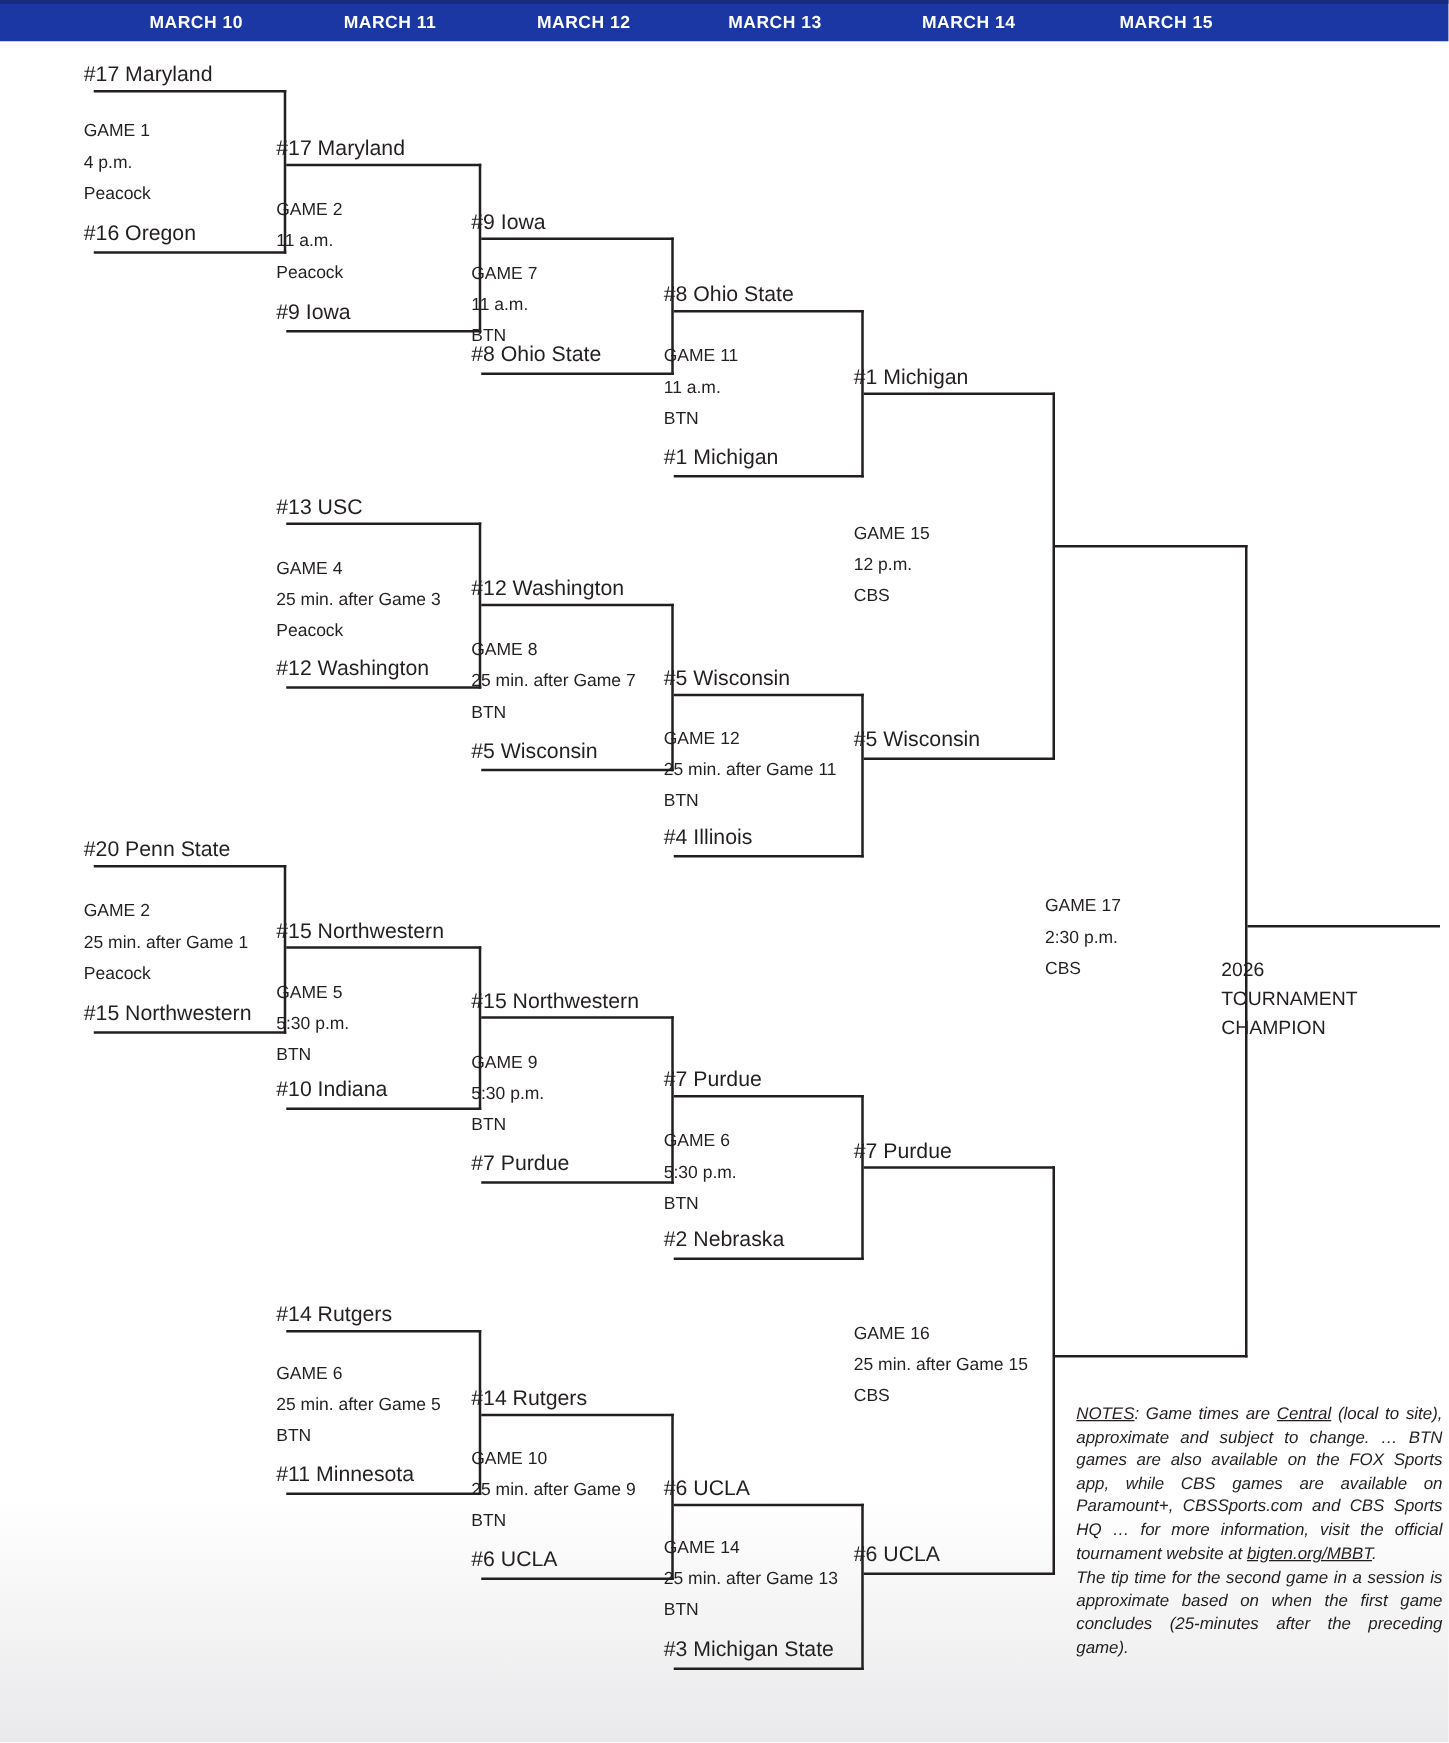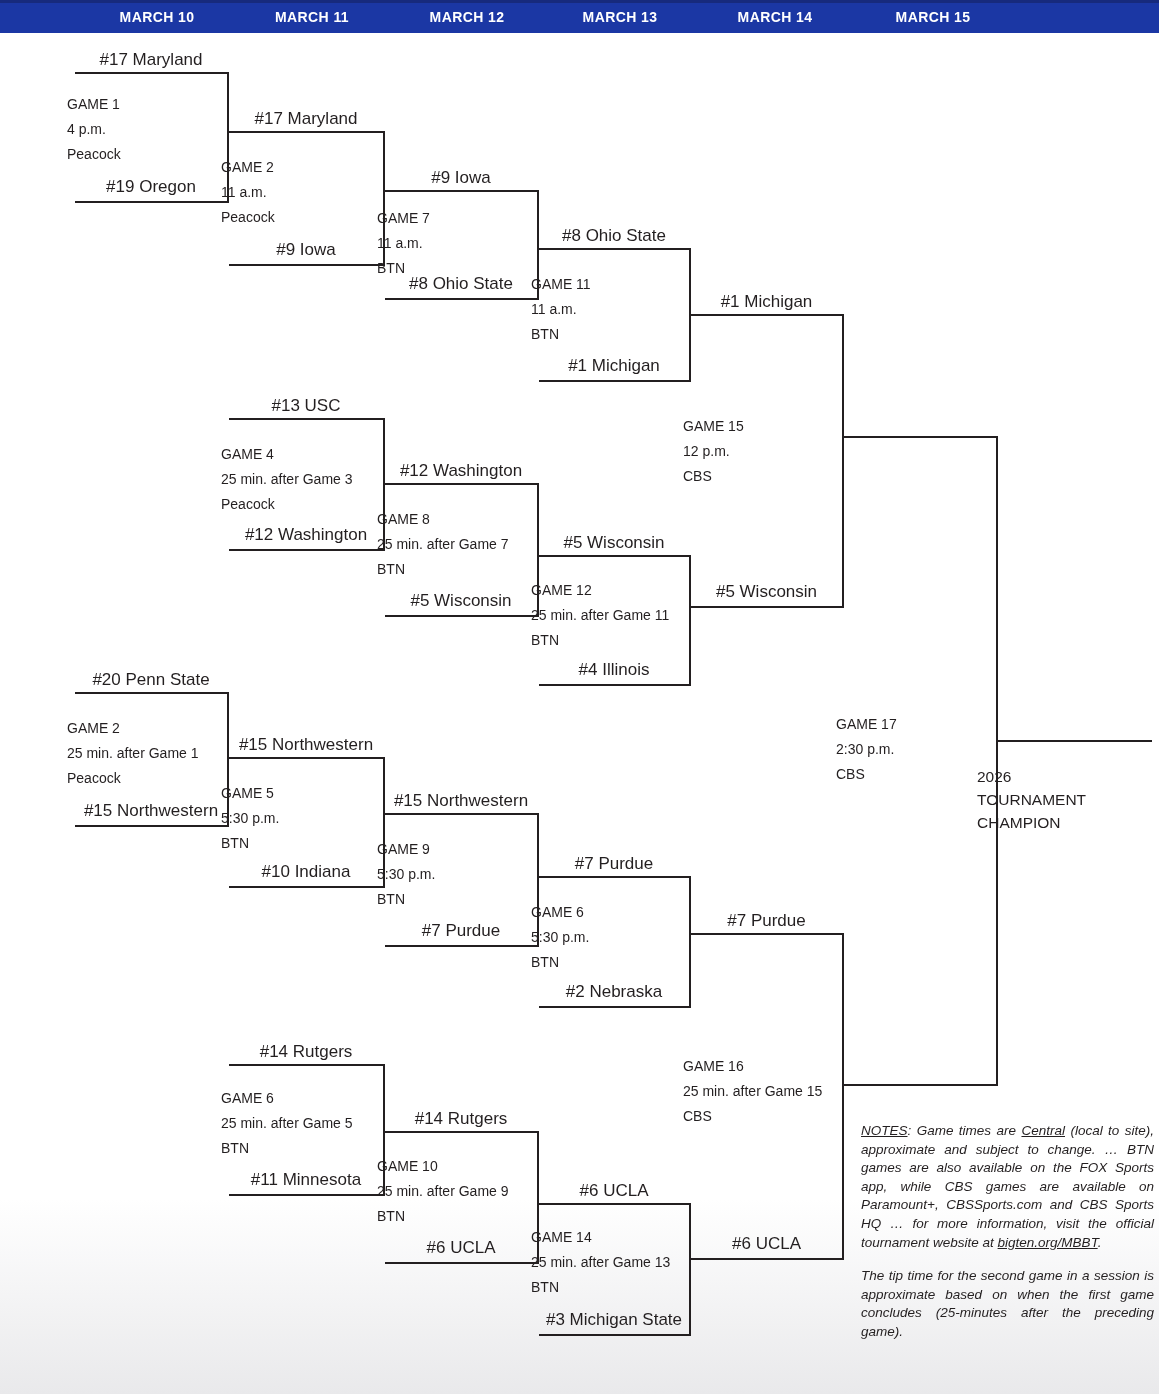--- a/index.html
+++ b/index.html
@@ -15,41 +15,41 @@
   .date {
     position:absolute; top:0; transform:translateX(-50%);
     color:#ffffff; font-weight:bold; font-size:14px; line-height:29px; letter-spacing:0.4px;
     white-space:nowrap;
   }
   .game {
     position:absolute; box-sizing:border-box;
     border:2px solid #231f20; border-left:none;
   }
   .team {
-    position:absolute; left:-8px; right:-8px; text-align:center;
+    position:absolute; left:-8px; right:-8px; 
     font-size:17px; line-height:21px; white-space:nowrap;
   }
   .team-top { top:-25px; }
   .team-bottom { bottom:4px; }
   .info {
     position:absolute; left:-8px; right:-8px; text-align:left;
     font-size:14px; line-height:25px; white-space:nowrap;
   }
   .champ-line { position:absolute; left:998px; top:740px; width:154px; height:2px; background:#231f20; }
   .champ {
     position:absolute; left:977px; top:765px; width:162px;
     font-size:15.5px; line-height:23px;
   }
   .notes {
     position:absolute; left:861px; top:1122px; width:293px;
     font-style:italic; font-weight:normal; font-size:13.5px; line-height:18.6px;
     text-align:justify; color:#231f20;
   }
   .notes p { margin:0; }
-  .notes .p2 { margin-top:15px; }
+  .notes .p2 { margin-top:1px; }
   .u { text-decoration:underline; }
 </style>
 </head>
 <body>
 
 <div class="page">
 
   <header class="date-bar">
     <div class="date" style="left:157px">MARCH 10</div>
     <div class="date" style="left:312px">MARCH 11</div>
@@ -59,21 +59,21 @@
     <div class="date" style="left:933px">MARCH 15</div>
   </header>
 
   <div class="game" style="left:75px;top:72px;width:154px;height:131px">
     <div class="team team-top">#17 Maryland</div>
     <div class="info" style="top:18px">
       <div>GAME 1</div>
       <div>4 p.m.</div>
       <div>Peacock</div>
     </div>
-    <div class="team team-bottom">#19 Oregon</div>
+    <div class="team team-bottom">#16 Oregon</div>
   </div>
 
   <div class="game" style="left:75px;top:692px;width:154px;height:135px">
     <div class="team team-top">#20 Penn State</div>
     <div class="info" style="top:22px">
       <div>GAME 2</div>
       <div>25 min. after Game 1</div>
       <div>Peacock</div>
     </div>
     <div class="team team-bottom">#15 Northwestern</div>

